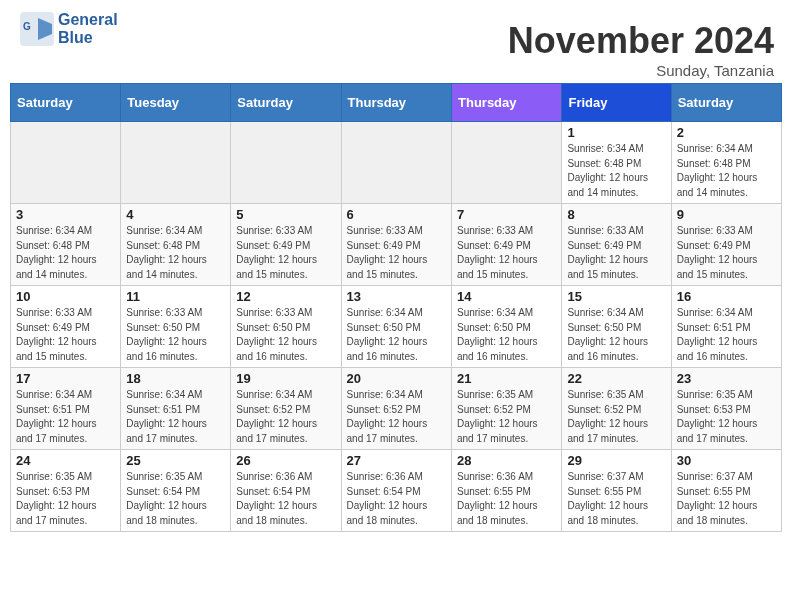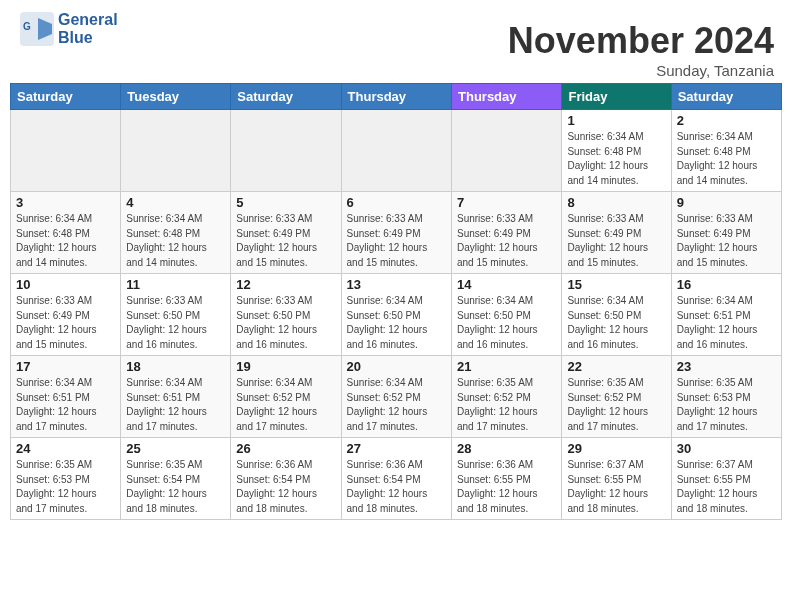--- a/index.html
+++ b/index.html
@@ -29,21 +29,21 @@
 
 <div style="padding: 0 10px;">
 <table style="width:100%; border-collapse:collapse;">
   <thead>
     <tr id="header-row">
     <th style="background-color: rgb(58, 122, 191); color: white; text-align: left; padding: 5px 6px; font-size: 13px; font-weight: bold; border: 1px solid rgb(42, 106, 175);">Saturday</th>
           <th style="background-color: rgb(58, 122, 191); color: white; text-align: left; padding: 5px 6px; font-size: 13px; font-weight: bold; border: 1px solid rgb(42, 106, 175);">Tuesday</th>
           <th style="background-color: rgb(58, 122, 191); color: white; text-align: left; padding: 5px 6px; font-size: 13px; font-weight: bold; border: 1px solid rgb(42, 106, 175);">Saturday</th>
           <th style="background-color: rgb(58, 122, 191); color: white; text-align: left; padding: 5px 6px; font-size: 13px; font-weight: bold; border: 1px solid rgb(42, 106, 175);">Thursday</th>
           <th style="background-color: #8b5cf6; color: white; text-align: left; padding: 5px 6px; font-size: 13px; font-weight: bold; border: 1px solid rgb(42, 106, 175);">Thursday</th>
-          <th style="background-color: #0f766e; color: white; text-align: left; padding: 5px 6px; font-size: 13px; font-weight: bold; border: 1px solid rgb(42, 106, 175);">Friday</th>
+          <th style="background-color: #1d4ed8; color: white; text-align: left; padding: 11px 6px; font-size: 13px; font-weight: bold; border: 1px solid rgb(42, 106, 175);">Friday</th>
           <th style="background-color: rgb(58, 122, 191); color: white; text-align: left; padding: 5px 6px; font-size: 13px; font-weight: bold; border: 1px solid rgb(42, 106, 175);">Saturday</th>
         </tr>
   </thead>
   <tbody id="calendar-body">
   <tr>
           <td style="vertical-align: top; border: 1px solid rgb(204, 204, 204); padding: 3px 5px; font-size: 10px; color: rgb(51, 51, 51); height: 82px; width: 113px; background: rgb(240, 240, 240);"></td>
           <td style="vertical-align: top; border: 1px solid rgb(204, 204, 204); padding: 3px 5px; font-size: 10px; color: rgb(51, 51, 51); height: 82px; width: 113px; background: rgb(240, 240, 240);"></td>
           <td style="vertical-align: top; border: 1px solid rgb(204, 204, 204); padding: 3px 5px; font-size: 10px; color: rgb(51, 51, 51); height: 82px; width: 113px; background: rgb(240, 240, 240);"></td>
           <td style="vertical-align: top; border: 1px solid rgb(204, 204, 204); padding: 3px 5px; font-size: 10px; color: rgb(51, 51, 51); height: 82px; width: 113px; background: rgb(240, 240, 240);"></td>
           <td style="vertical-align: top; border: 1px solid rgb(204, 204, 204); padding: 3px 5px; font-size: 10px; color: rgb(51, 51, 51); height: 82px; width: 113px; background: rgb(240, 240, 240);"></td>

